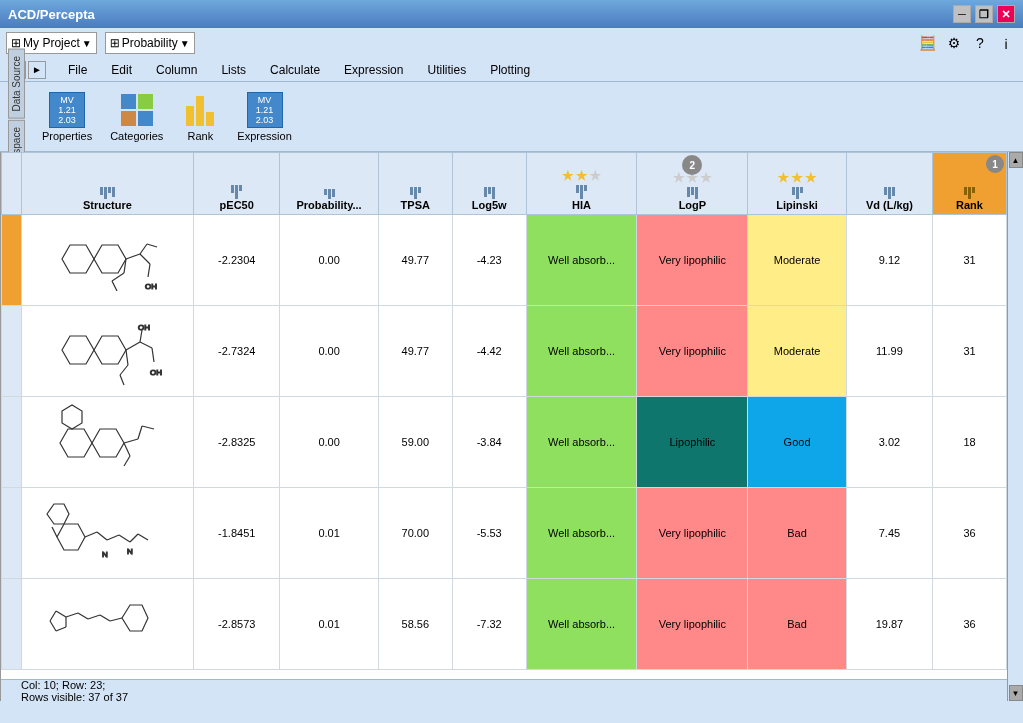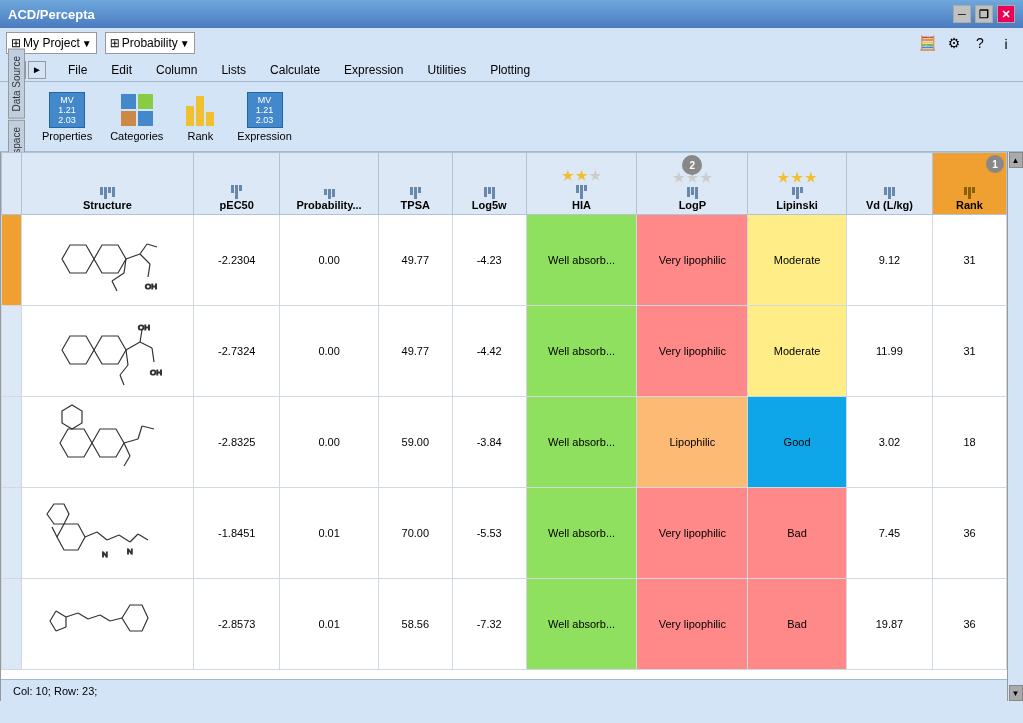--- a/index.html
+++ b/index.html
@@ -176,21 +176,21 @@
       height: 90px;
       background: white;
       padding: 4px;
     }
     .cell-orange-row td:first-child { background: #f0a030 !important; }
 
     
     #statusbar {
       background: #d4e4f7;
       border-top: 1px solid #a0b8d0;
-      padding: 2px 12px;
+      padding: 2px 20px;
       font-size: 11px;
       height: 22px;
       display: flex;
       flex-direction: column;
       justify-content: center;
     }
 
     
     #scrollbar-right {
       width: 16px;
@@ -492,21 +492,21 @@
       <line x1="82" y1="42" x2="88" y2="55"></line>
       <line x1="88" y1="55" x2="82" y2="65"></line>
       <polygon points="20,10 30,4 40,10 40,22 30,28 20,22"></polygon>
     </g>
   </svg></td>
               <td>-2.8325</td>
               <td>0.00</td>
               <td>59.00</td>
               <td>-3.84</td>
               <td style="background: rgb(144, 224, 96);">Well absorb...</td>
-              <td style="background: #fdba74; margin-left: 32px;">Lipophilic</td>
+              <td style="background: #0f766e; margin-left: 32px;">Lipophilic</td>
               <td style="background: #0ea5e9; margin-top: 24px;">Good</td>
               <td>3.02</td>
               <td>18</td>
             </tr>
             <tr>
               <td style="background: rgb(220, 232, 245); width: 16px;"></td>
               <td class="structure-cell"><svg class="mol-svg" viewBox="0 0 130 80" xmlns="http://www.w3.org/2000/svg">
     <g stroke="#333" stroke-width="1.2" fill="none">
       <polygon points="15,45 22,32 36,32 43,45 36,58 22,58"></polygon>
       <line x1="43" y1="45" x2="55" y2="40"></line>
@@ -557,20 +557,21 @@
               <td style="background: rgb(255, 136, 136);">Bad</td>
               <td>19.87</td>
               <td>36</td>
             </tr>
           </tbody>
       </table>
     </div>
 
     <div id="statusbar">
       <div>Col: 10; Row: 23;</div>
+      <div>Rows visible: 37 of 37</div>
     </div>
   </div>
 
   <div id="scrollbar-right" style="width:16px;background:#d4e4f7;border-left:1px solid #999;">
     <div style="width:14px;height:16px;background:#aaa;border:1px solid #888;display:flex;align-items:center;justify-content:center;font-size:8px;cursor:pointer;">▲</div>
     <div style="flex:1;background:#e8e8e8;"></div>
     <div style="width:14px;height:16px;background:#aaa;border:1px solid #888;display:flex;align-items:center;justify-content:center;font-size:8px;cursor:pointer;">▼</div>
   </div>
 </div>
 

